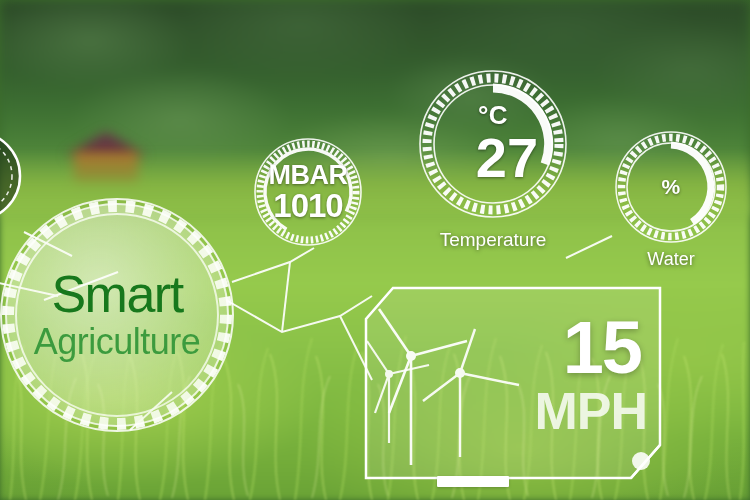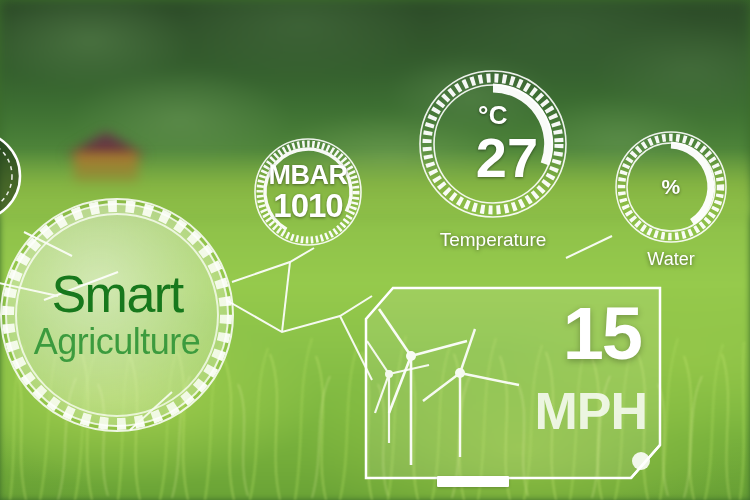--- a/index.html
+++ b/index.html
@@ -120,21 +120,21 @@
     position:absolute; inset:0; display:flex; flex-direction:column;
     align-items:center; justify-content:center; gap:2px;
   }
   .hub-line1 { font-size:52px; font-weight:400; color:#17781c; letter-spacing:-1.5px; line-height:1; }
   .hub-line2 { font-size:36px; font-weight:400; color:#3c9b3e; letter-spacing:-.5px; line-height:1.1;text-align:right; }
 
   
   #panel-wind { position:absolute; left:363px; top:285px; width:300px; height:196px; }
   #panel-wind .wp-svg { position:absolute; inset:0; }
   #panel-wind .wp-value {
-    position:absolute; right:22px; top:12px;
+    position:absolute; right:22px; top:26px;
     font-size:74px; font-weight:700; color:#fff; line-height:1;
     text-shadow:0 2px 6px rgba(0,0,0,.28); letter-spacing:-2px;
   }
   #panel-wind .wp-unit {
     position:absolute; right:16px; top:100px;
     font-size:52px; font-weight:700; color:rgba(255,255,255,.82);
     line-height:1; letter-spacing:-1px;
   }
   #panel-wind .wp-tab {
     position:absolute; left:74px; bottom:-6px; width:72px; height:11px;

